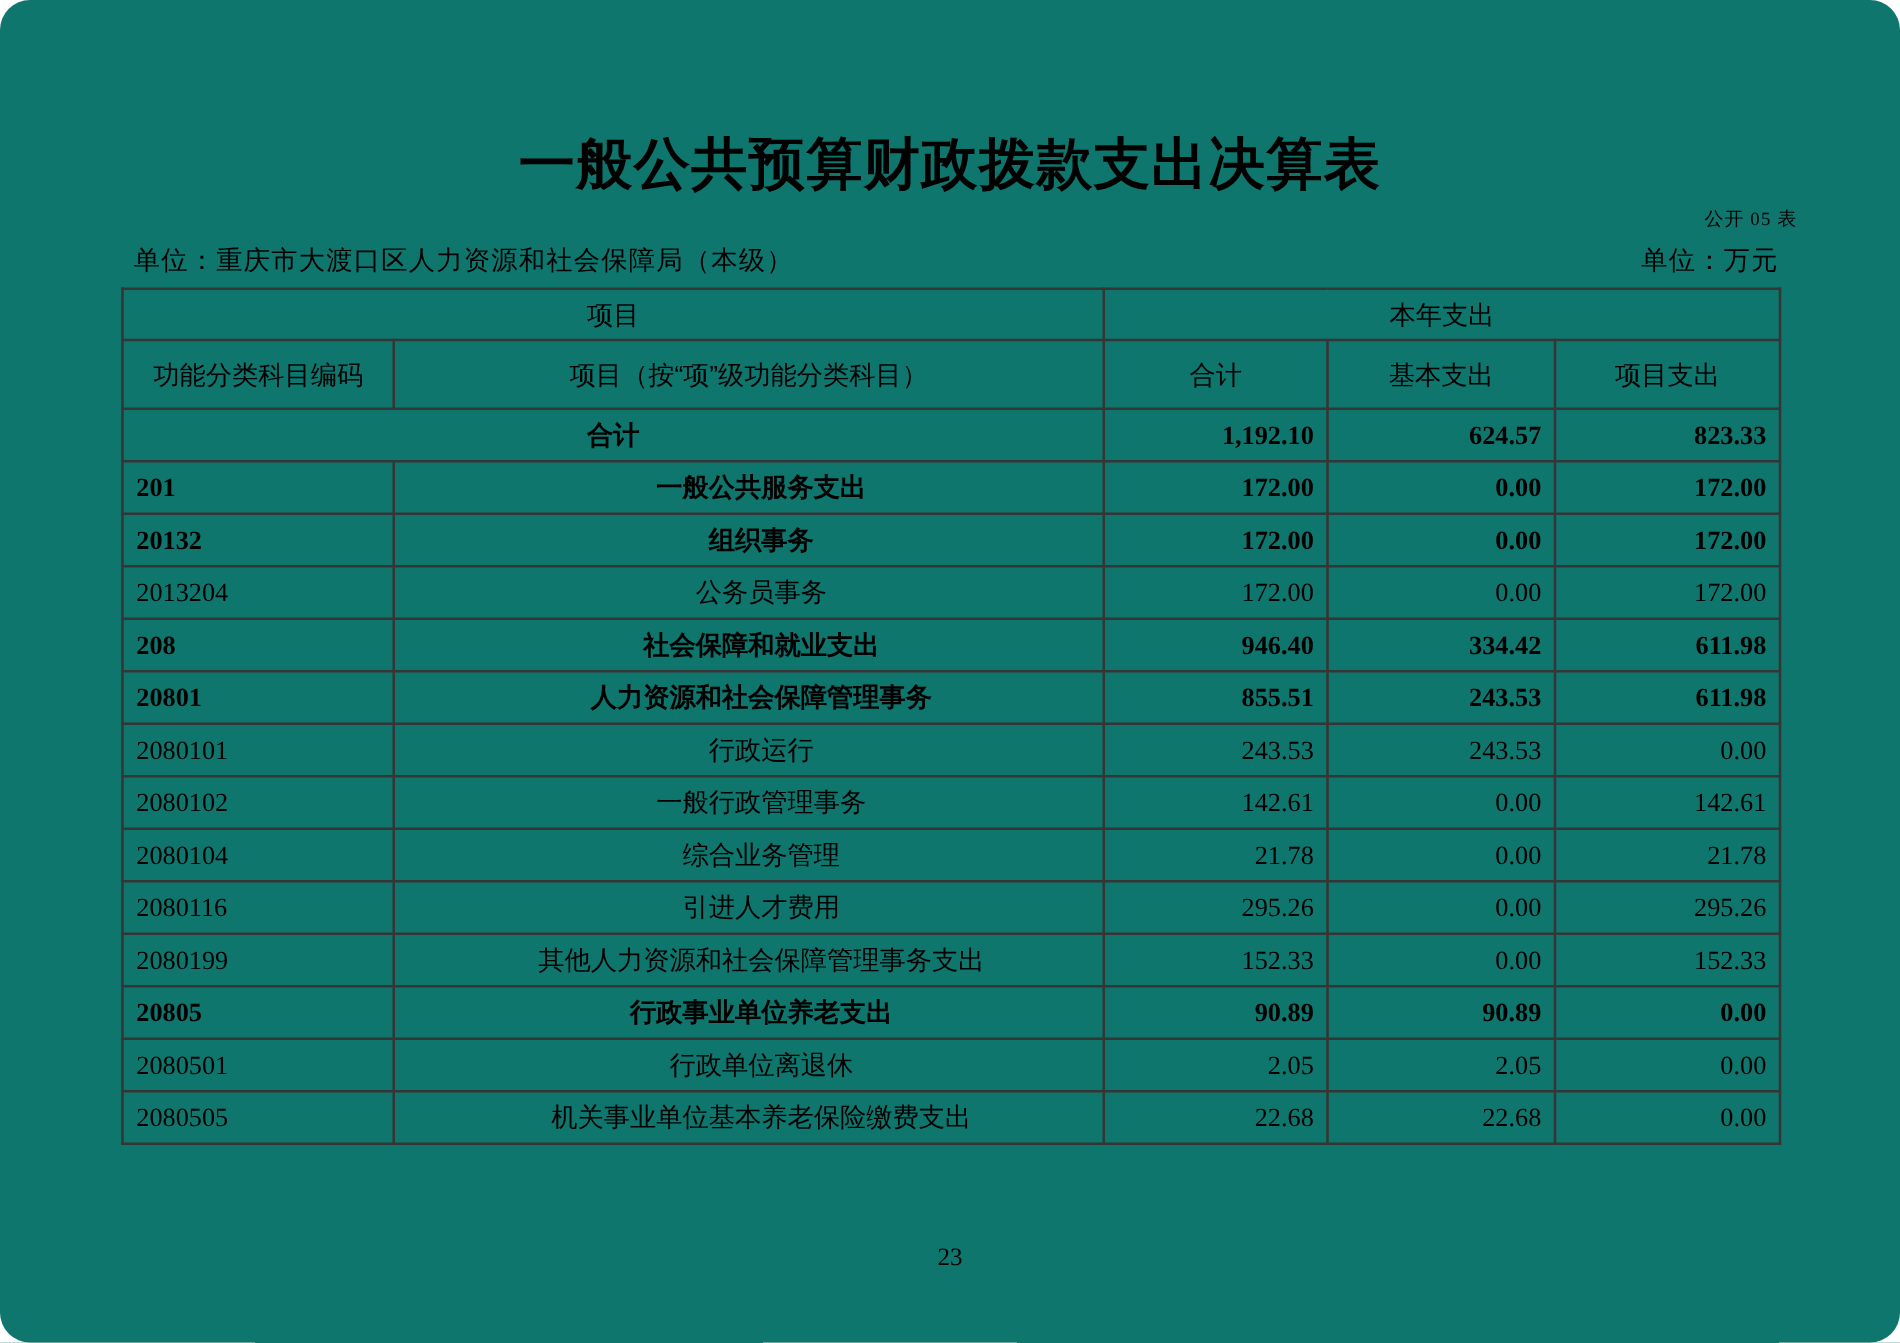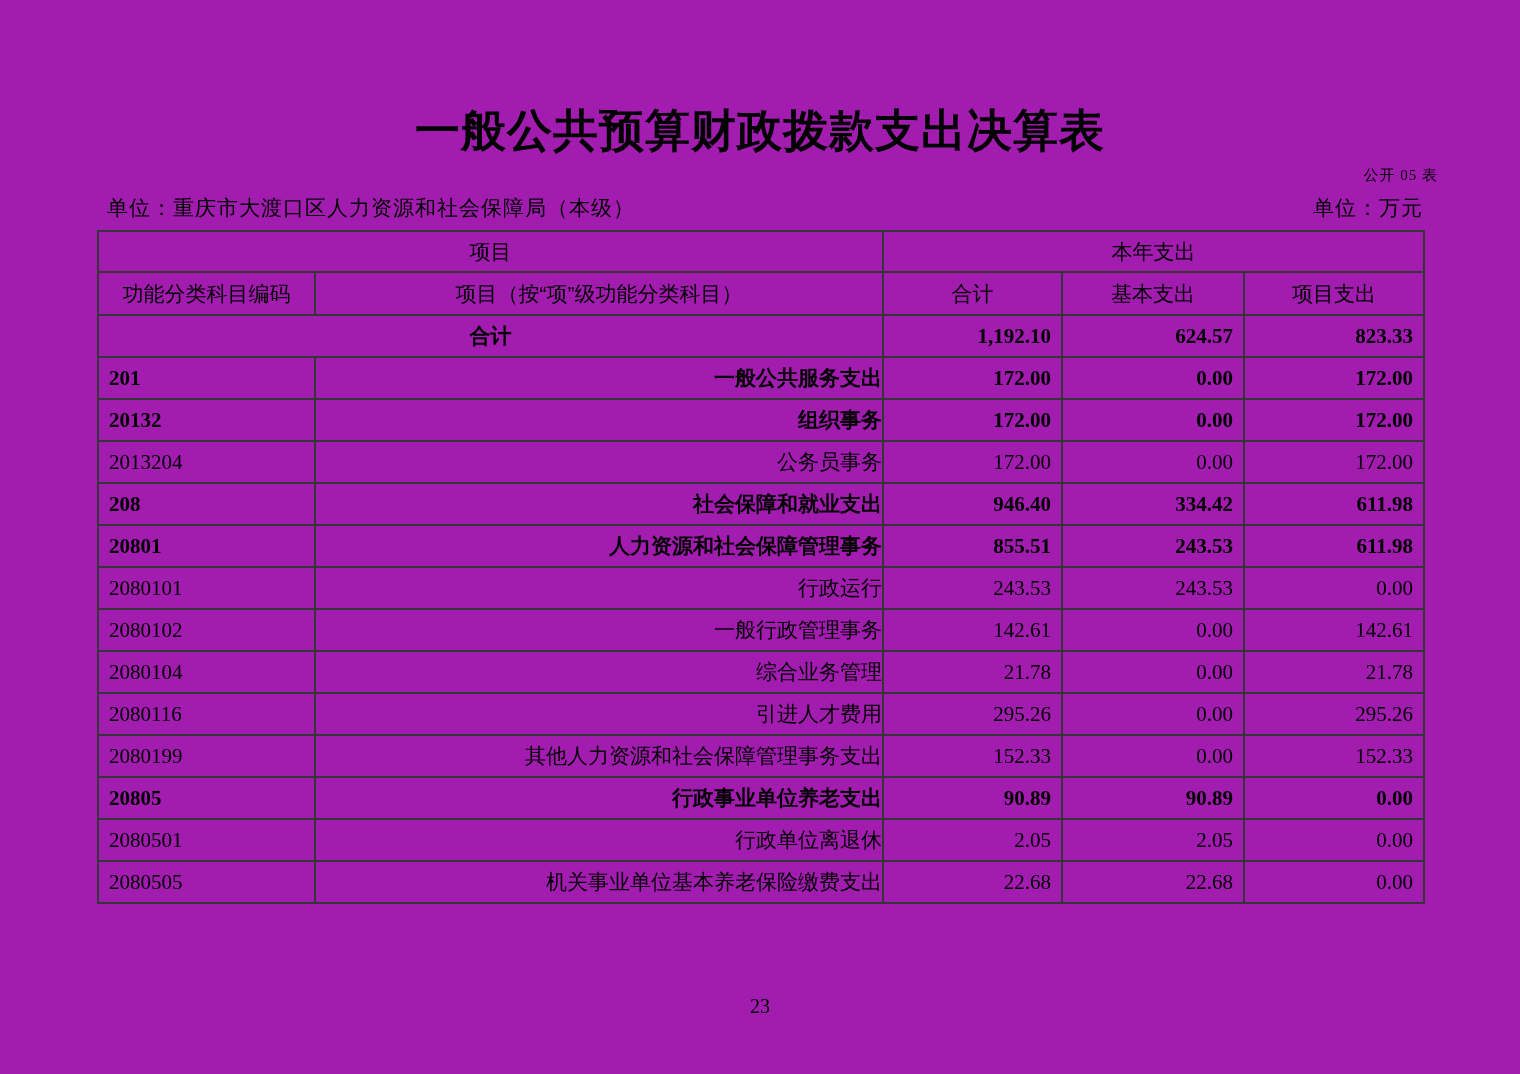--- a/index.html
+++ b/index.html
@@ -8,21 +8,22 @@
     width: 1520px;
     height: 1074px;
     position: relative;
     font-family: "Liberation Serif", serif;
     color: #000000;
     overflow: hidden;
   }
   .page {
     position: absolute;
     inset: 0;
-    background: #a21caf;
+    background: #0f766e;
+    border-radius: 24px;
   }
   .title {
     position: absolute;
     top: 101px;
     left: 0;
     width: 100%;
     text-align: center;
     font-family: "Liberation Sans", sans-serif;
     font-weight: 700;
     font-size: 45px;
@@ -61,35 +62,35 @@
   }
   table.budget th,
   table.budget td {
     border: 2px solid #353535;
     vertical-align: middle;
     font-size: 21px;
     overflow: hidden;
     white-space: nowrap;
   }
   table.budget thead tr.group-row th { height: 41px; }
-  table.budget thead tr.cols-row th { height: 43px; }
+  table.budget thead tr.cols-row th { height: 55px; }
   table.budget tbody tr td { height: 42px; }
   table.budget thead th {
     font-family: "Liberation Sans", sans-serif;
     font-weight: 400;
     text-align: center;
     margin-top: 12px;
   }
   td.cell-code {
     text-align: left;
     padding-left: 10px;
     font-family: "Liberation Serif", serif;
   }
   td.cell-name {
-    text-align: right;
+    text-align: center;
     padding-left: 20px;
   }
   td.cell-num {
     text-align: right;
     padding-right: 10px;
     font-family: "Liberation Serif", serif;
     padding-left: 26px;
   }
   tr.bold-row td { font-weight: 700; }
   td.merged-name {

